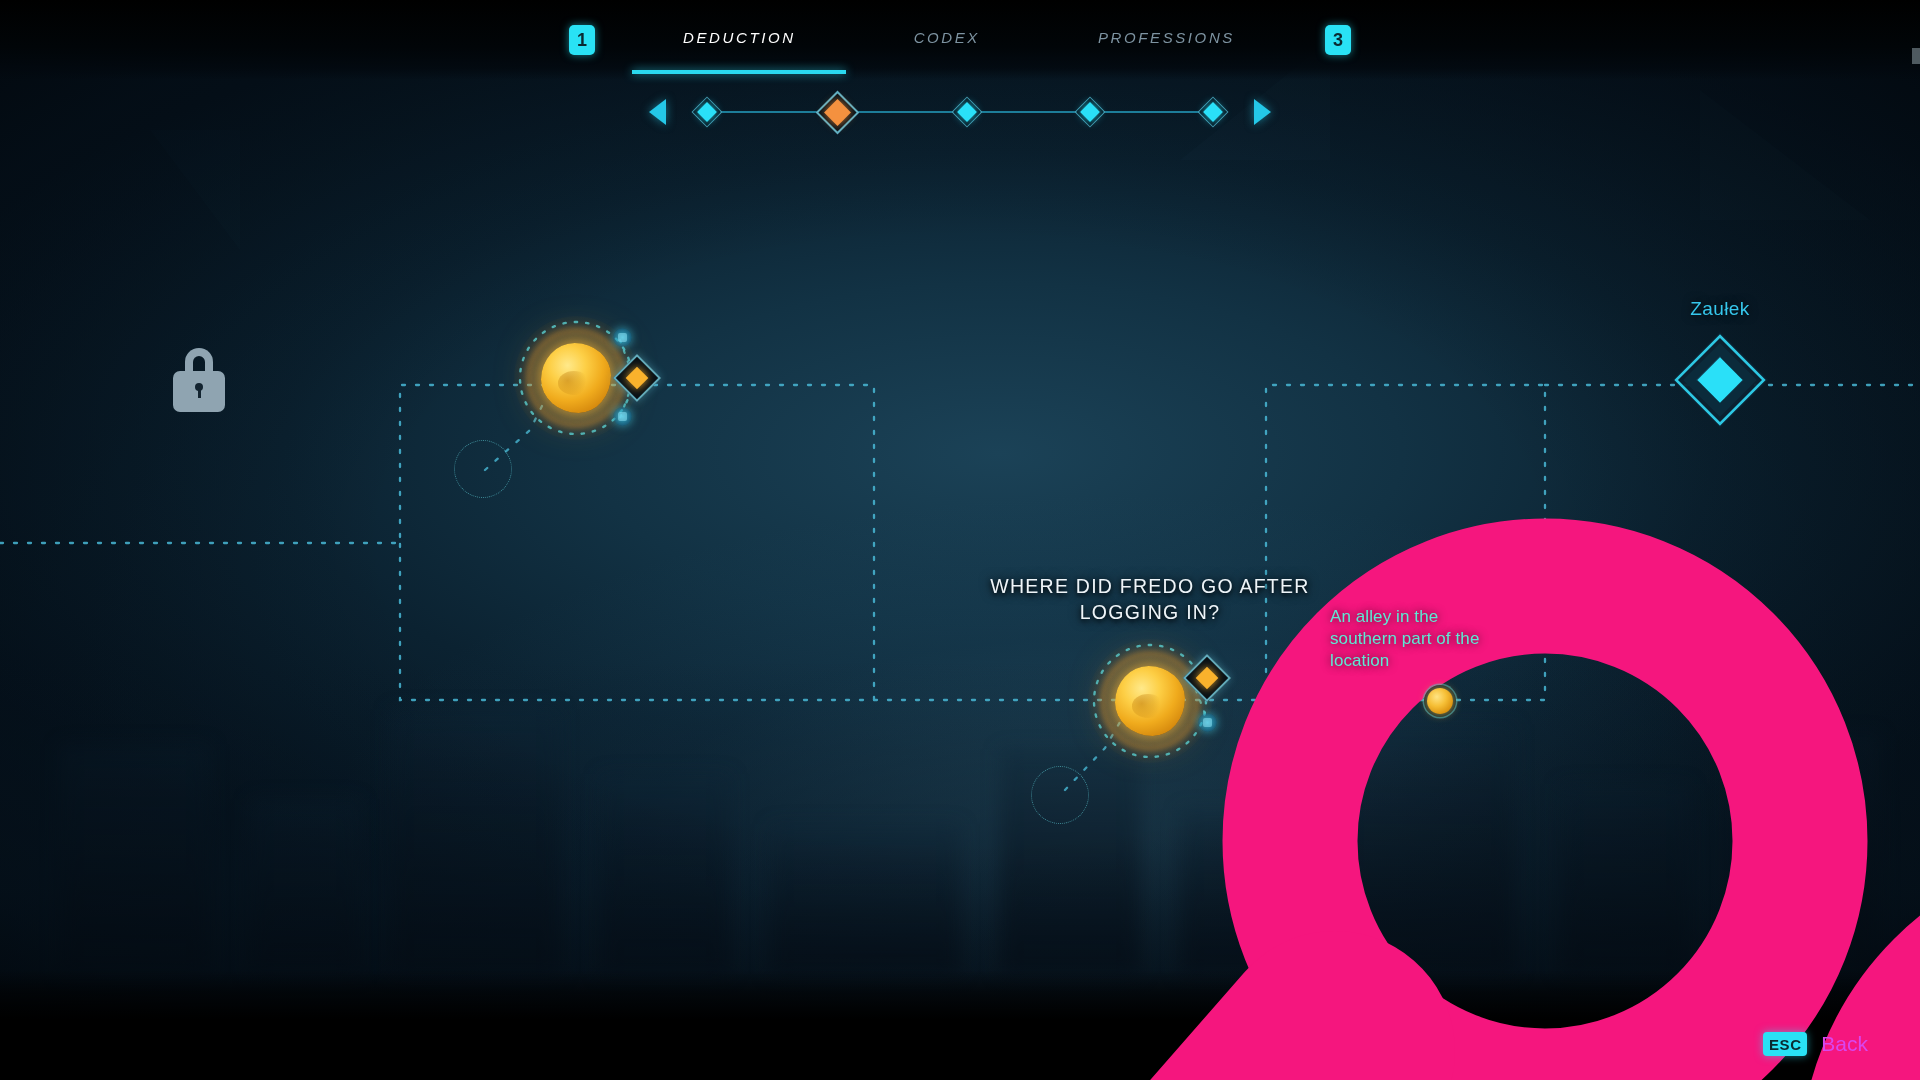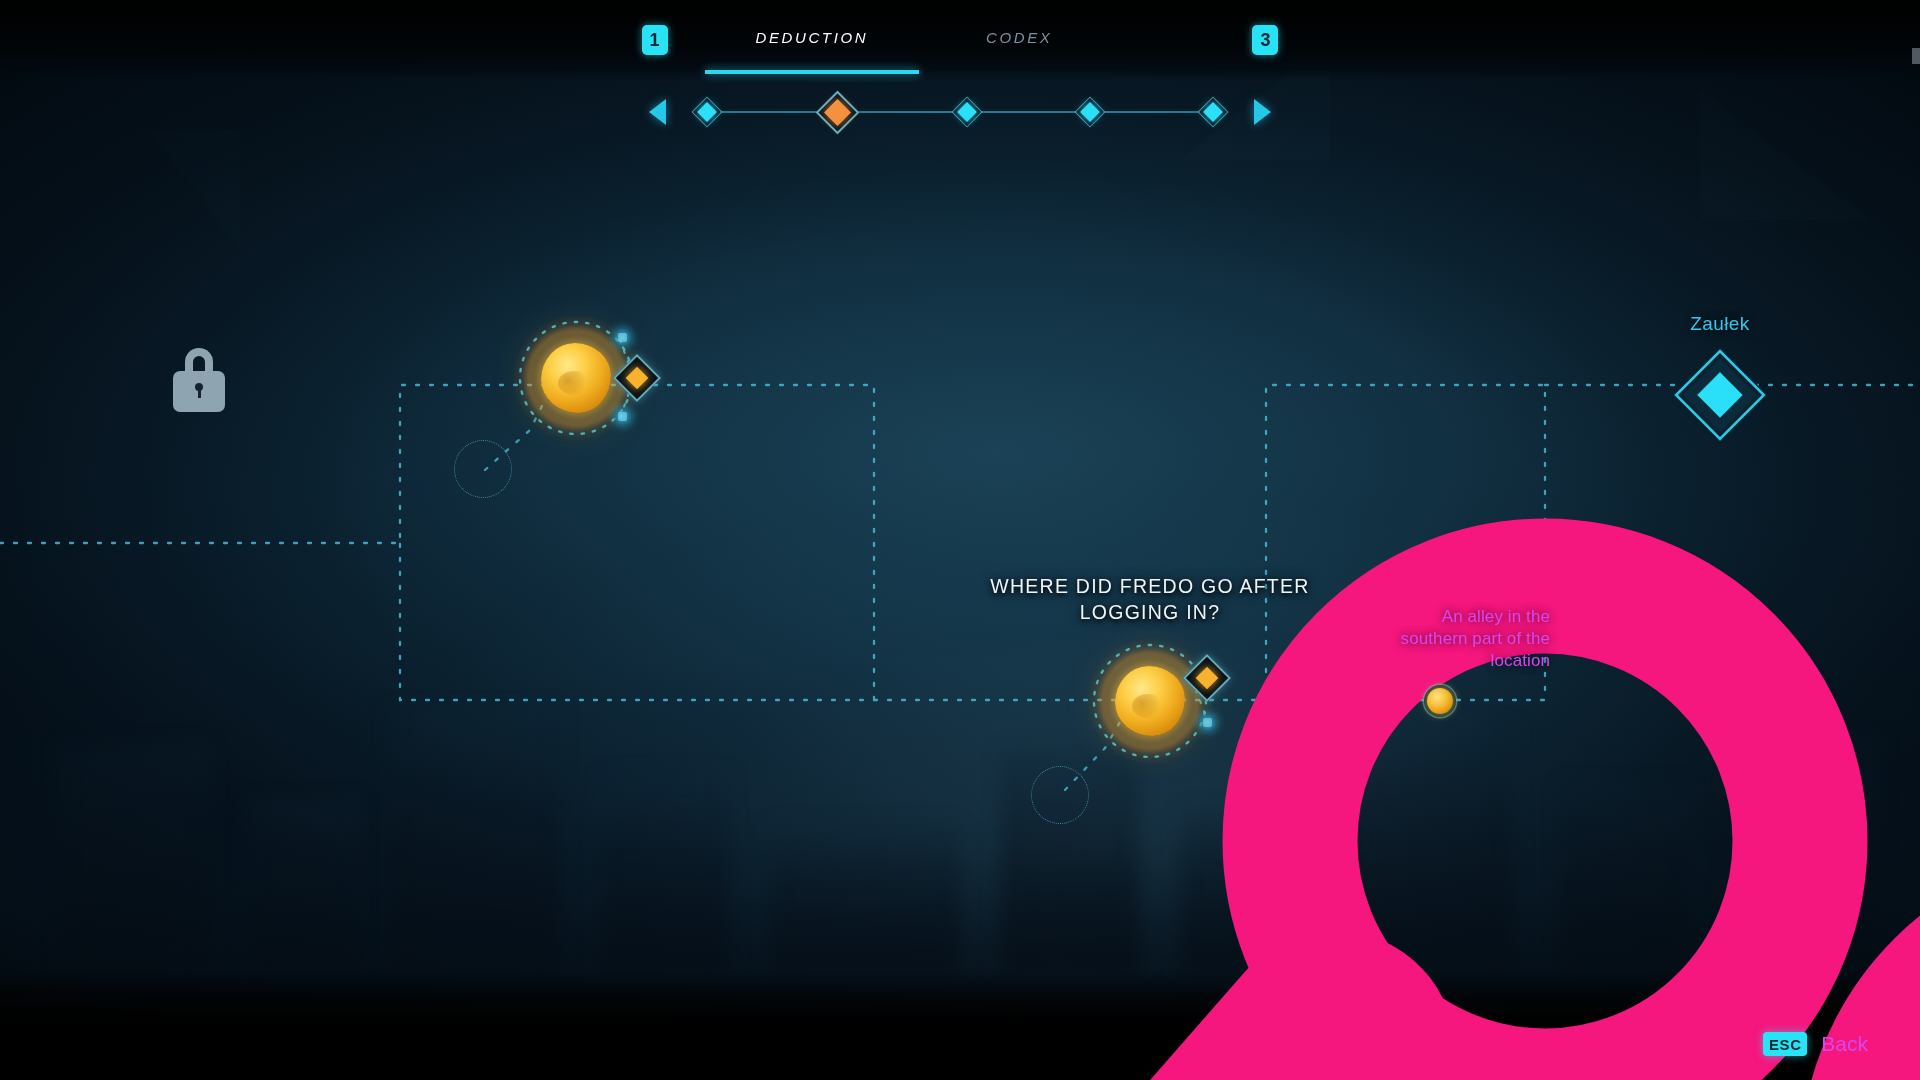--- a/index.html
+++ b/index.html
@@ -257,24 +257,24 @@
     border-radius: 50%; background: #132430;
   }
   .lock-hole::after {
     content: ""; position: absolute; left: 2.5px; top: 6px;
     width: 3px; height: 9px; background: #132430;
   }
 
   
   .ans-text {
     position: absolute;
-    color: #d946ef;
+    color: #5eead4;
     font-size: 17px;
     line-height: 1.28;
-    text-align: right;
+    text-align: left;
     font-family: "Liberation Sans Narrow", "Liberation Sans", sans-serif;
     letter-spacing: .1px;
     text-shadow: 0 0 10px rgba(0,0,0,.8);
     white-space: pre-line;
   }
   .mini-orb {
     position: absolute; width: 26px; height: 26px; border-radius: 50%;
     background: radial-gradient(circle at 38% 34%, #ffe484 0%, #f6bf36 40%, #dd9612 72%, #9d6a0b 100%);
     box-shadow: 0 0 10px rgba(248,195,60,.75), 0 0 0 3px rgba(10,30,42,.9), 0 0 0 4.5px rgba(70,185,205,.55);
   }
@@ -320,20 +320,21 @@
   <div class="bottom-band"></div>
 
   <div id="topbar">
     <div class="nav-row">
       <span class="keycap num">1</span>
       <span class="nav-gap-a"></span>
       <span class="nav-tab active">DEDUCTION</span>
       <span class="nav-gap-b"></span>
       <span class="nav-tab">CODEX</span>
       <span class="nav-gap-c"></span>
+      <span class="nav-tab">PROFESSIONS</span>
       <span class="nav-gap-d"></span>
       <span class="keycap num">3</span>
     </div>
     <div class="edge-tick"></div>
   </div>
 
   <div id="timeline">
     <div class="tl-arrow left"></div>
 
     <div class="tl-track">
@@ -399,21 +400,21 @@
       <div class="lock-hole"></div>
     </div>
 
     <div class="lock" style="left:1693px; top:647px; width:52px; height:64px;">
       <div class="lock-shackle"></div>
       <div class="lock-body"></div>
       <div class="lock-hole"></div>
     </div>
 
 
-    <div class="loc" style="left:1620px; top:298px; width:200px;margin-top:15px;">
+    <div class="loc" style="left:1620px; top:298px; width:200px;">
       <div class="loc-label">Zaułek</div>
       <div class="loc-gem">
         <svg viewBox="0 0 100 100" style="width:100px;height:100px;">
           <g transform="translate(50,50)">
             <rect x="-34" y="-34" width="68" height="68" transform="rotate(45)" fill="#0c2230" opacity=".95"></rect>
             <rect x="-31" y="-31" width="62" height="62" transform="rotate(45)" fill="none" stroke="#2fd2ee" stroke-width="2.6" opacity=".95"></rect>
             <rect x="-26" y="-26" width="52" height="52" transform="rotate(45)" fill="#0b2c3d" opacity=".9"></rect>
             <polygon points="-24,0 0,-24 10,-6 -6,12" fill="#164a60" opacity=".8"></polygon>
             <polygon points="24,0 4,20 -4,6 8,-8" fill="#0e3549" opacity=".9"></polygon>
             <rect x="-16" y="-16" width="32" height="32" transform="rotate(45)" fill="#2ae0f8"></rect>

